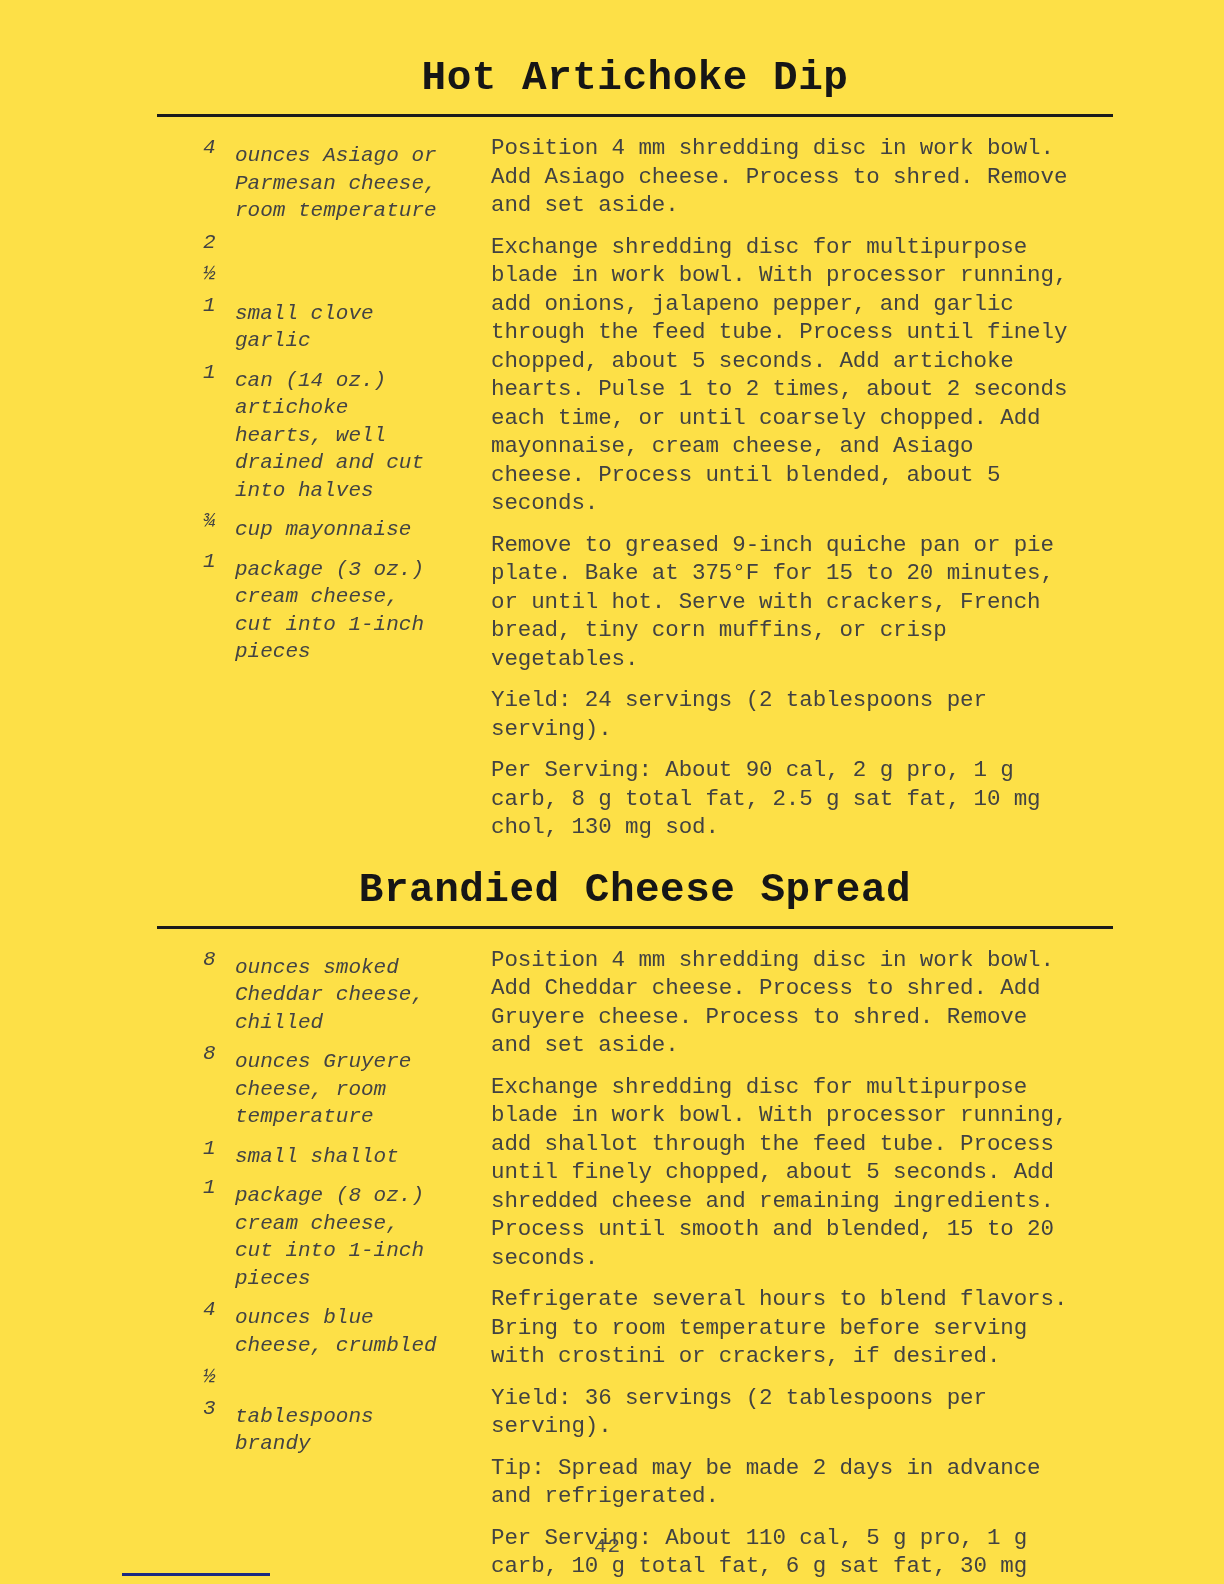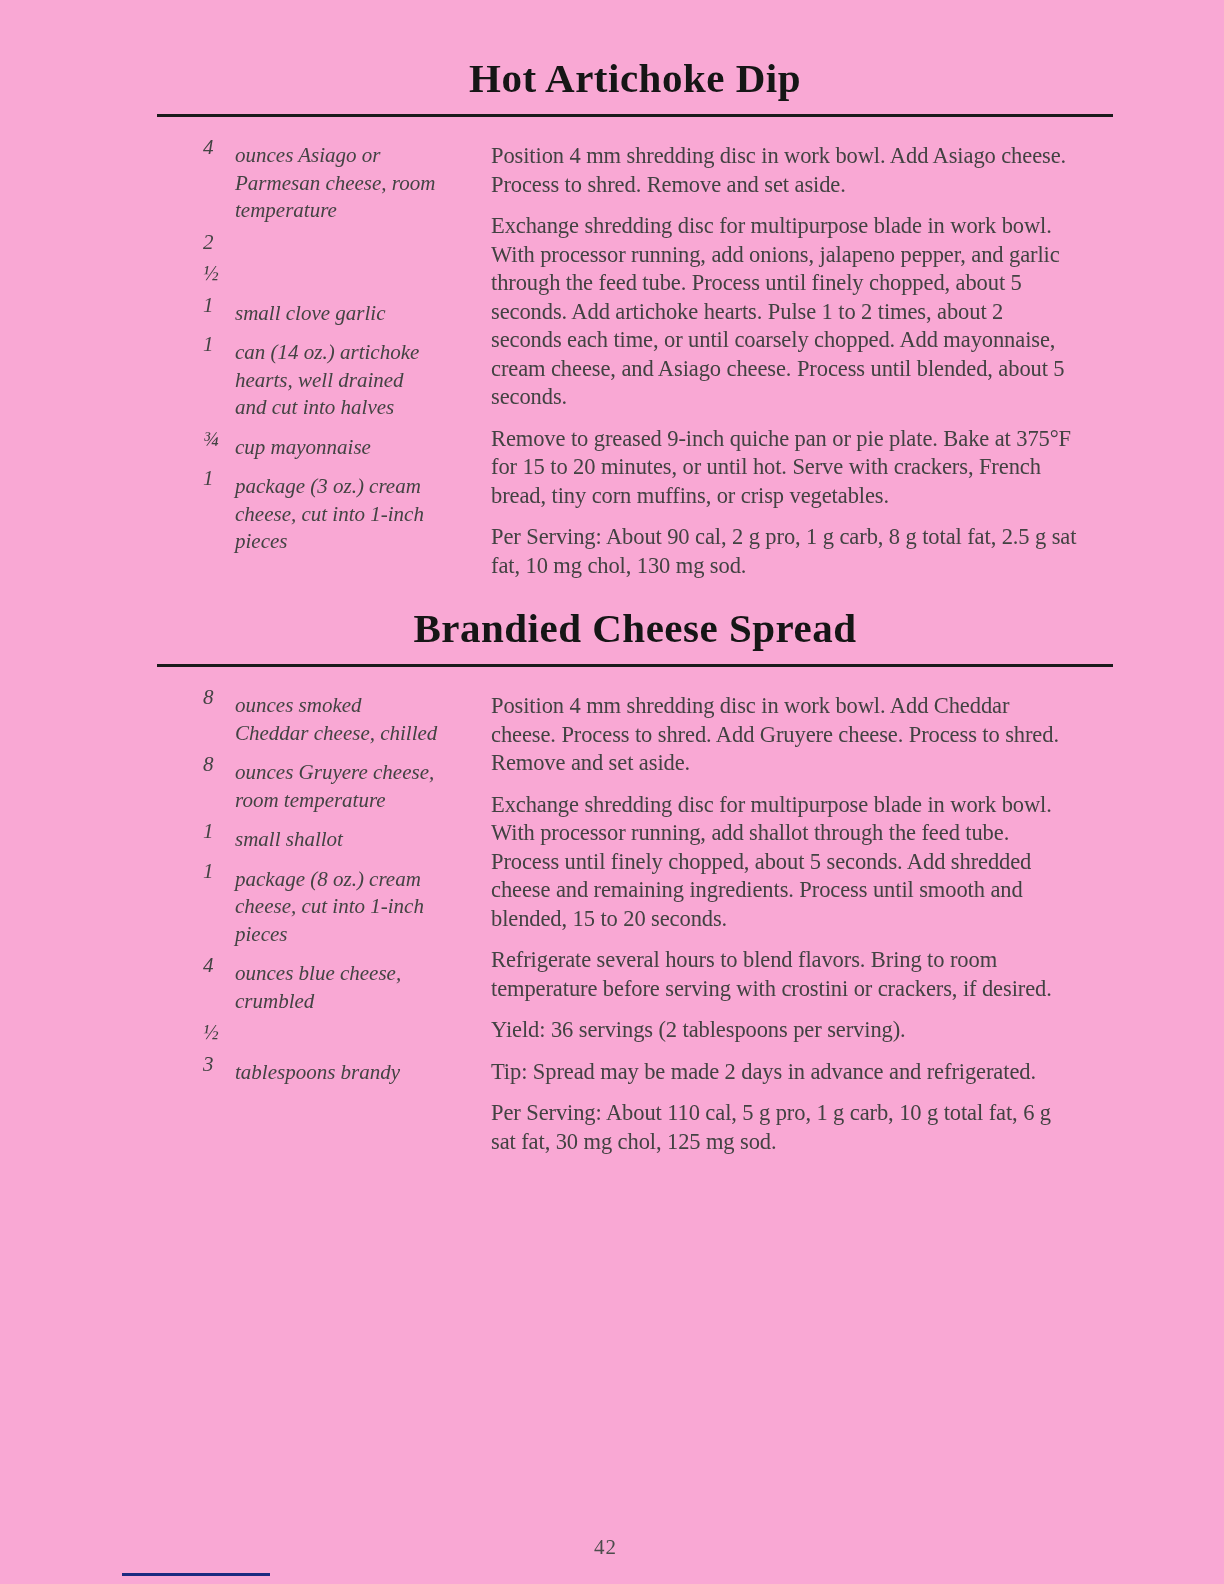--- a/index.html
+++ b/index.html
@@ -1,21 +1,21 @@
 <!DOCTYPE html>
 <html><head>
 <meta charset="utf-8">
 <style>
   html, body { margin: 0; padding: 0; background: #ffffff; }
   .page {
     position: relative;
     width: 1224px;
     height: 1584px;
-    background: #f9a8d4;
-    font-family: Liberation Serif, serif;
+    background: #fde047;
+    font-family: Liberation Mono, monospace;
     color: #3f3f3f;
     overflow: hidden;
   }
   .content {
     position: absolute;
     left: 157px;
     top: 56px;
     width: 956px;
   }
   .recipe + .recipe { margin-top: 26px; }
@@ -63,21 +63,21 @@
   }
   .steps {
     margin-left: 26px;
     width: 588px;
     font-size: 22.5px;
     line-height: 28.5px;
     letter-spacing: -0.1px;
     color: #424242;
   }
   .steps p {
-    margin: 8px 0 13px 0;
+    margin: 0 0 13px 0;
   }
   .steps p:last-child { margin-bottom: 0; }
   .page-number {
     position: absolute;
     left: 594px;
     top: 1535px;
     font-size: 21px;
     color: #4c4c4c;
     letter-spacing: 1px;
   }
@@ -124,20 +124,21 @@
             </li>
             <li>
               <span class="qty">1</span>
               <span class="txt">package (3 oz.) cream cheese, cut into 1-inch pieces</span>
             </li>
           </ul>
       <div class="steps">
             <p>Position 4 mm shredding disc in work bowl. Add Asiago cheese. Process to shred. Remove and set aside.</p>
             <p>Exchange shredding disc for multipurpose blade in work bowl. With processor running, add onions, jalapeno pepper, and garlic through the feed tube. Process until finely chopped, about 5 seconds. Add artichoke hearts. Pulse 1 to 2 times, about 2 seconds each time, or until coarsely chopped. Add mayonnaise, cream cheese, and Asiago cheese. Process until blended, about 5 seconds.</p>
             <p>Remove to greased 9-inch quiche pan or pie plate. Bake at 375°F for 15 to 20 minutes, or until hot. Serve with crackers, French bread, tiny corn muffins, or crisp vegetables.</p>
+            <p>Yield: 24 servings (2 tablespoons per serving).</p>
             <p>Per Serving: About 90 cal, 2 g pro, 1 g carb, 8 g total fat, 2.5 g sat fat, 10 mg chol, 130 mg sod.</p>
           </div>
     </div>
   </section>
 
   <section class="recipe">
     <h1 class="recipe-title">Brandied Cheese Spread</h1>
     <div class="title-rule"></div>
     <div class="recipe-body">
       <ul class="ingredients">

